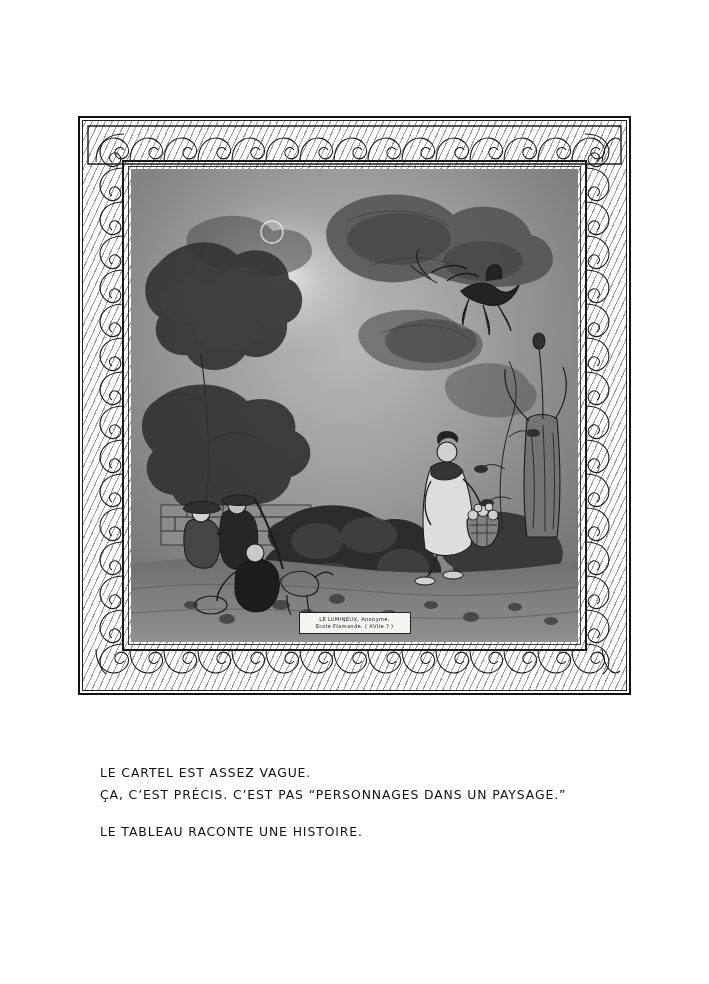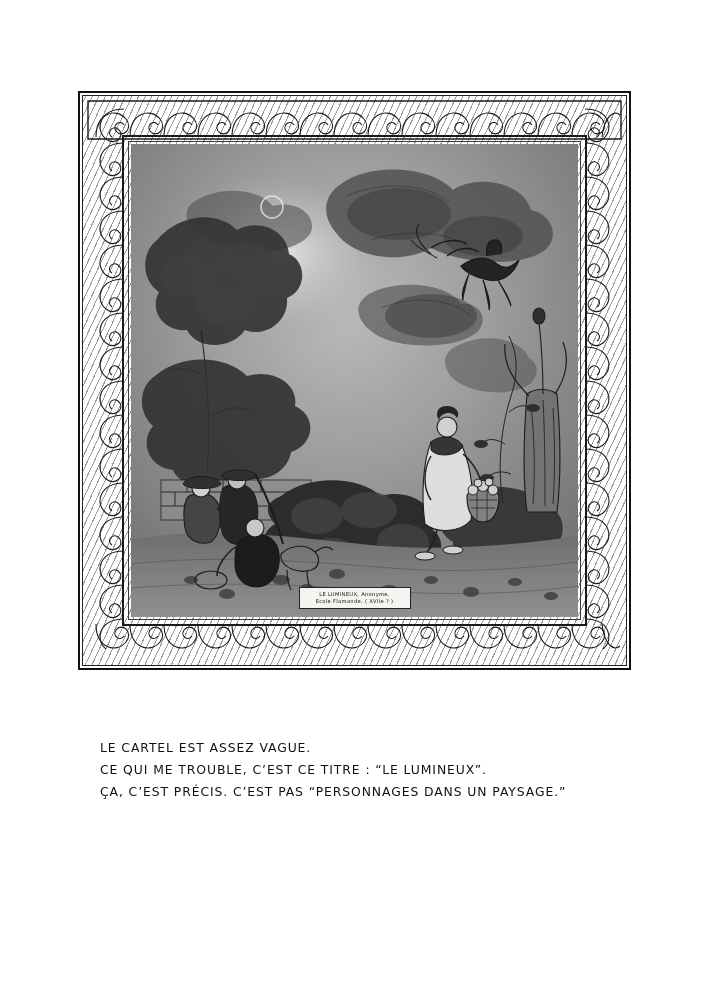--- a/index.html
+++ b/index.html
@@ -13,20 +13,21 @@
     position: relative;
     font-family: "DejaVu Sans", sans-serif;
     overflow: hidden;
   }
 
   
   .page {
     position: absolute;
     inset: 0;
     background: #ffffff;
+    margin-top: 25px;
   }
 
   
   .artwork-block {
     position: absolute;
     left: 78px;
     top: 91px;
     width: 553px;
     height: 579px;
   }
@@ -434,17 +435,17 @@
 
       <div class="cartel">
         <div class="line1">LE LUMINEUX,  Anonyme.</div>
         <div class="line2">Ecole Flamande. ( XVIIe ? )</div>
       </div>
     </div>
   </div>
 
   <div class="caption">
     <p>LE CARTEL EST ASSEZ VAGUE.</p>
-    <p>CE QUI ME TROUBLE, C’EST CE TITRE : “LE LUMINEUX”.</p>
     <p>ÇA, C’EST PRÉCIS. C’EST PAS “PERSONNAGES DANS UN PAYSAGE.”</p>
+    <p class="gap">LE TABLEAU RACONTE UNE HISTOIRE.</p>
   </div>
 
 </div>
 
 </body></html>

